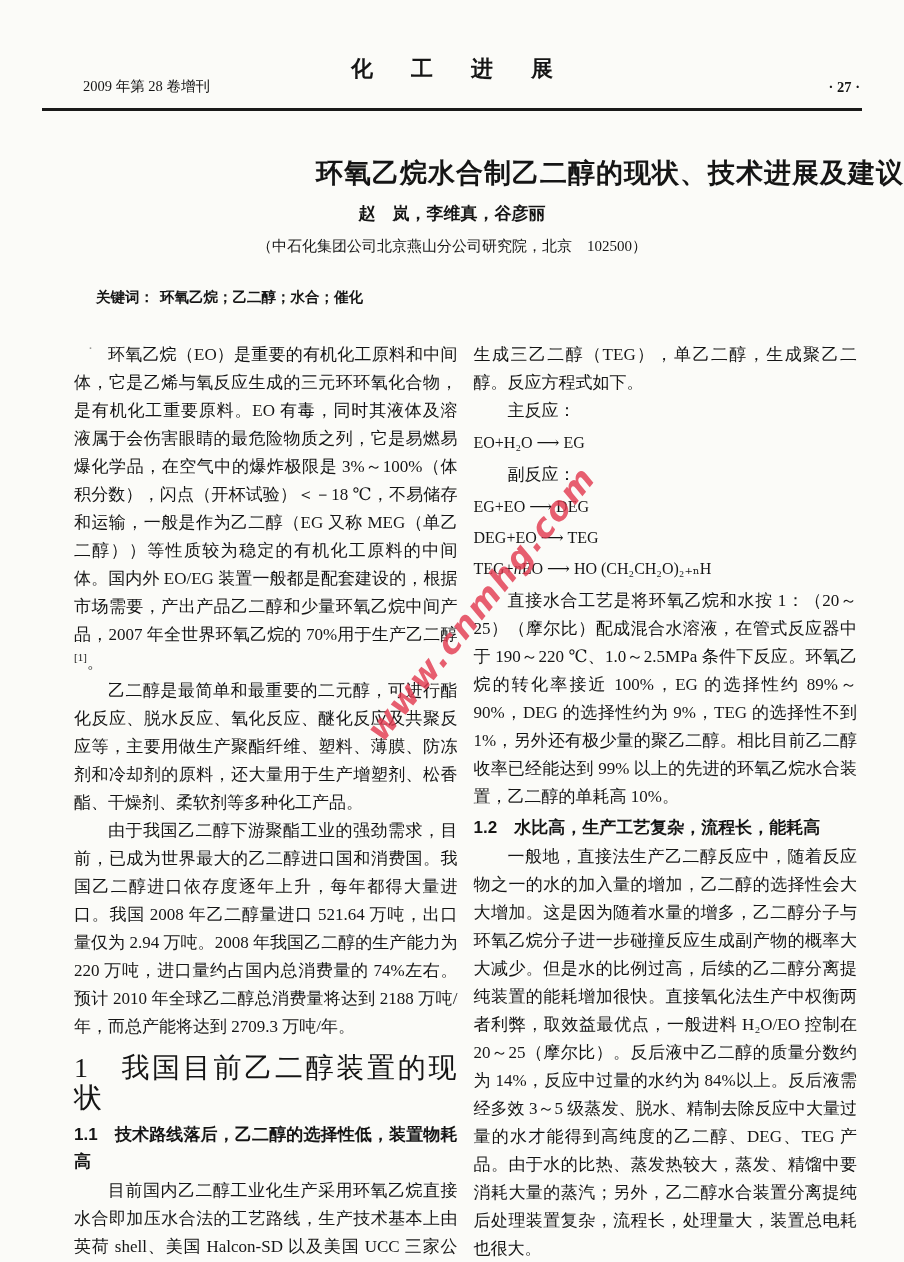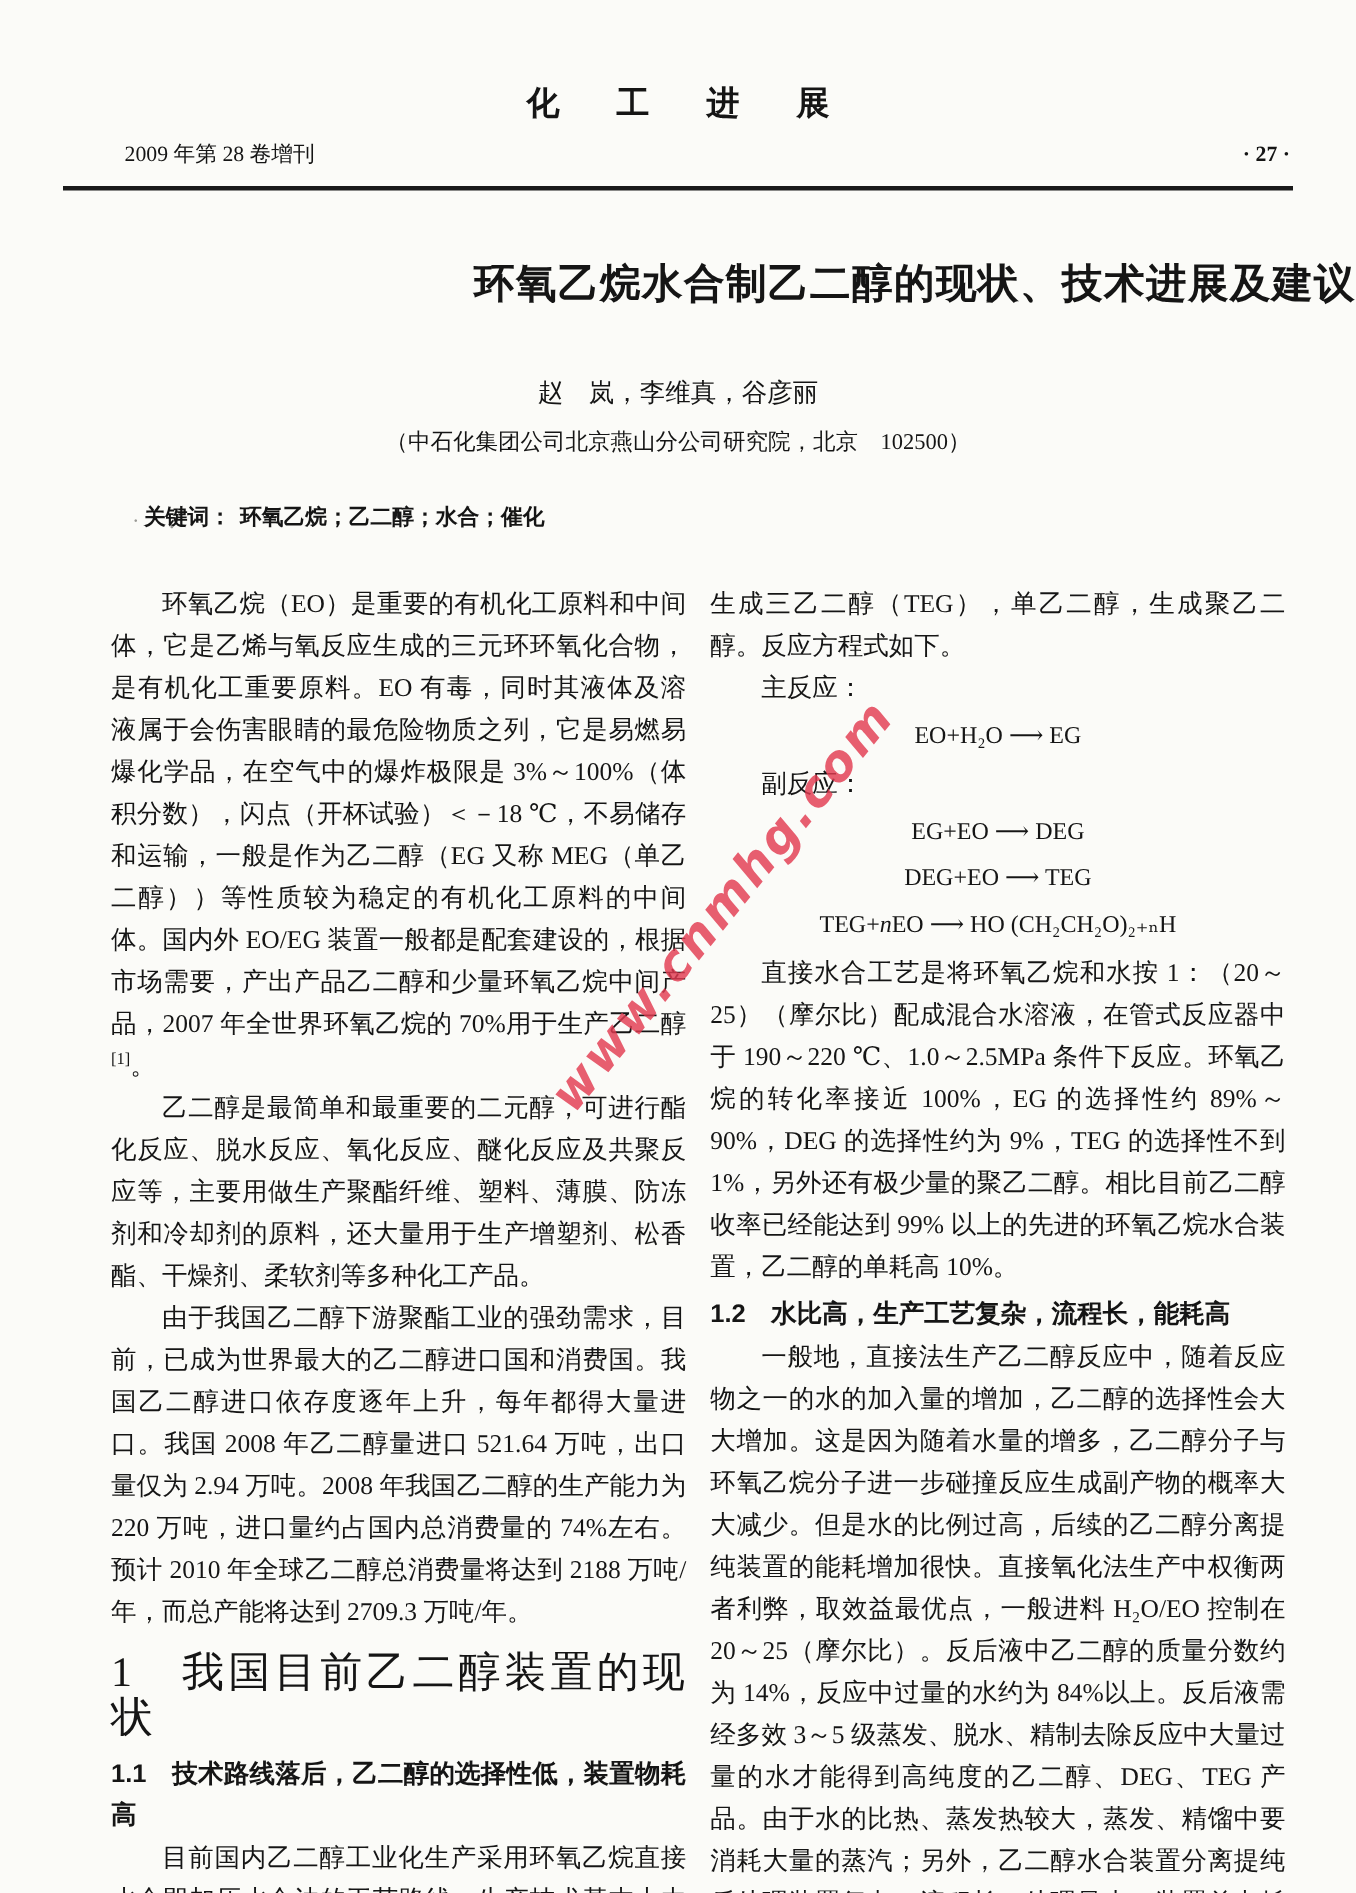--- a/index.html
+++ b/index.html
@@ -7,42 +7,42 @@
   .page {
     position:relative;
     width:904px; height:1262px;
     margin:0 auto;
     background:#fbfbf8;
     color:#151515;
     font-family:"Liberation Serif","DejaVu Serif",serif;
     overflow:hidden;
   }
   
-  .hdr { position:relative; margin:0 44px; padding-top:56px; height:124px; }
+  .hdr { position:relative; margin:0 44px; padding-top:56px; height:108px; }
   .hdr-center { text-align:center; }
   .journal-cn {
     font-size:22px; font-weight:bold; letter-spacing:38px;
     text-indent:38px; line-height:26px;
     font-family:"Liberation Sans","DejaVu Sans",sans-serif;
   }
   .journal-en {
     font-size:13.5px; font-weight:bold; letter-spacing:.4px;
     margin-top:6px; line-height:18px;
   }
   .hdr-left  { position:absolute; left:39px;  bottom:12px; font-size:14.5px; }
   .hdr-right { position:absolute; right:0;  bottom:12px; font-size:14.5px; font-weight:bold; }
   .hdr-rule  { height:3px; background:#1a1a1a; margin:0 42px; }
 
   
   .title {
     margin-top:44px; text-align:right;
     font-size:27px; font-weight:bold; letter-spacing:1px;
     font-family:"Liberation Sans","DejaVu Sans",sans-serif;
   }
-  .authors { margin-top:43px; text-align:center; font-size:17px; font-weight:normal; }
+  .authors { margin-top:11px; text-align:center; font-size:17px; font-weight:bold; }
   .affiliation { margin-top:12px; text-align:center; font-size:15px; }
   .abstract {
     margin:28px 76px 0 96px;
     font-size:14.5px; font-weight:bold; line-height:27px;
     font-family:"Liberation Sans","DejaVu Sans",sans-serif;
   }
   .abstract .lbl { font-weight:bold; margin-right:6px; }
 
   
   .columns { display:flex; gap:16px; margin:30px 47px 0 74px; }
@@ -54,21 +54,21 @@
   h2.sec {
     font-size:28px; font-weight:normal; letter-spacing:1px;
     margin:12px 0 8px 0; line-height:30px;
     font-family:"Liberation Serif","DejaVu Serif",serif;
   }
   h3.subsec {
     font-size:17px; font-weight:bold; line-height:27px;
     margin:3px 0 2px 0; text-align:justify;
     font-family:"Liberation Sans","DejaVu Sans",sans-serif;
   }
-  .eq { text-align:center; font-size:16px; line-height:26px; margin:5px 0; }
+  .eq { font-size:16px; line-height:26px; margin:5px 0; }
   .eq .it { font-style:italic; }
 
   
   .watermark {
     position:absolute; left:318px; top:600px; width:300px;
     text-align:center;
     transform:rotate(-51deg);
     font-family:"DejaVu Sans","Liberation Sans",sans-serif;
     font-style:italic; font-weight:bold;
     font-size:33px; letter-spacing:2px;

